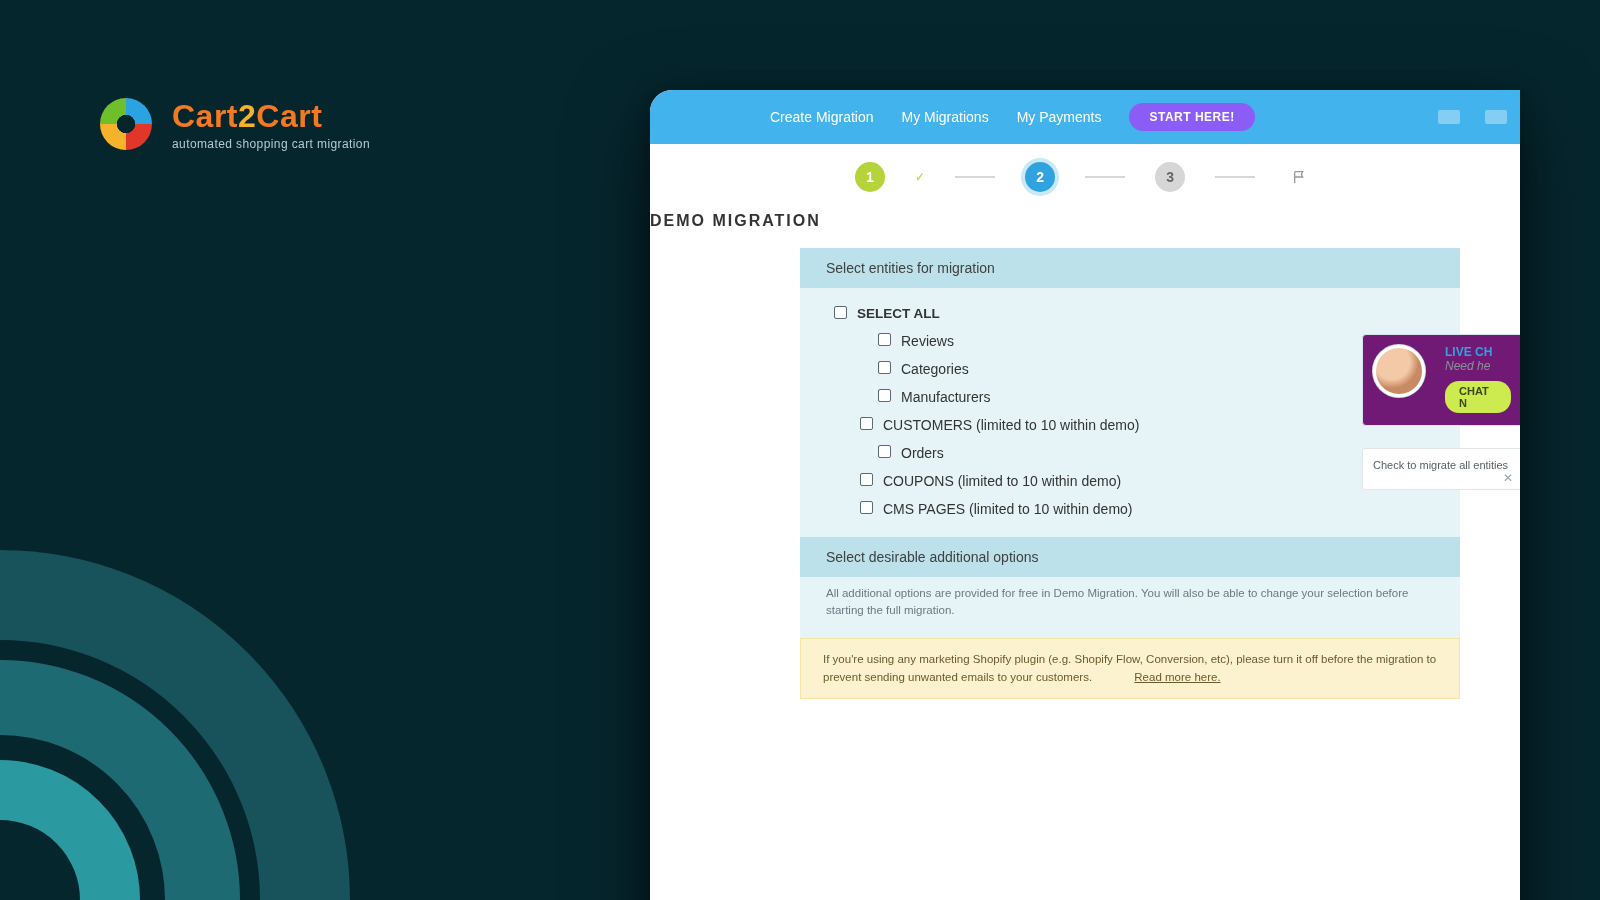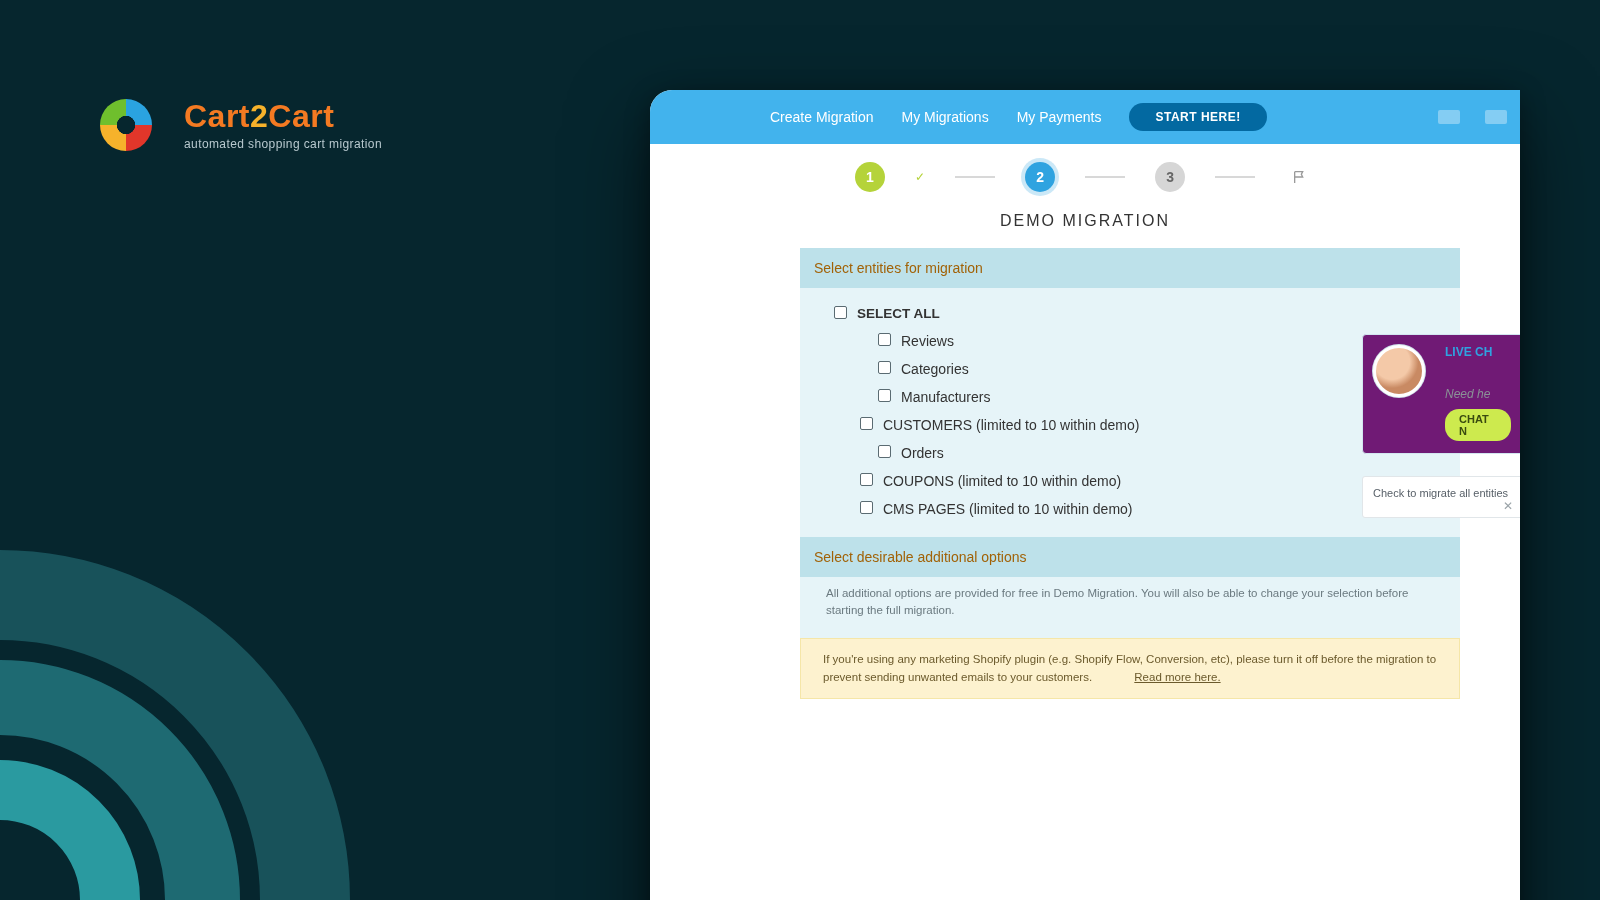--- a/index.html
+++ b/index.html
@@ -7,82 +7,82 @@
   body { background: #06262e; position: relative; }
 
   
   .arc { position: absolute; border-radius: 50%; border-style: solid; background: transparent; }
   .arc1 { width: 700px; height: 700px; left: -350px; bottom: -350px; border-width: 90px; border-color: #18525a; }
   .arc2 { width: 480px; height: 480px; left: -240px; bottom: -240px; border-width: 75px; border-color: #1e6a72; }
   .arc3 { width: 280px; height: 280px; left: -140px; bottom: -140px; border-width: 60px; border-color: #2a9aa0; }
 
   
   .left { position: absolute; left: 100px; top: 98px; width: 520px; }
-  .logo-line { display: flex; align-items: flex-end; gap: 32px; }
+  .logo-line { display: flex; align-items: flex-start; gap: 20px; }
   .logo-swirl { width: 52px; height: 52px; border-radius: 50%; background:
       radial-gradient(circle at 50% 50%, #062630 18%, transparent 19%),
       conic-gradient(#2aa3e0 0 90deg, #e1362a 90deg 180deg, #f6b22b 180deg 270deg, #6fbf2d 270deg 360deg);
       position: relative; }
   .logo-swirl::after { content:""; position:absolute; inset:6px; border-radius:50%; background:
       radial-gradient(circle at 50% 50%, #06262e 32%, transparent 33%); }
   .logo-text { display: flex; flex-direction: column; }
   .brand { font-weight: 700; font-size: 32px; letter-spacing: .5px; }
   .brand .c1 { color: #f47a22; }
   .brand .c2 { color: #f6b22b; }
   .brand .c3 { color: #f47a22; }
   .tagline { color: #b8c9cf; font-size: 12px; letter-spacing: .4px; margin-top: 2px; }
 
   .headline { margin-top: 40px; font-weight: 800; color: #fff; font-size: 66px; line-height: 1.08; letter-spacing: 1px; }
 
   
   .app { position: absolute; left: 650px; top: 90px; width: 870px; height: 880px; background: #fff; border-radius: 22px 0 0 22px; box-shadow: 0 30px 80px rgba(0,0,0,.55), 0 6px 24px rgba(0,0,0,.35); overflow: hidden; }
 
   .topbar { height: 54px; background: #42b3ed; display: flex; align-items: center; padding: 0 26px 0 120px; gap: 28px; color: #fff; font-size: 14px; position: relative; }
   .topbar a { color: #fff; text-decoration: none; cursor: pointer; }
-  .start-btn { background: #0369a1; border-radius: 18px; padding: 7px 26px; font-size: 12px; font-weight: 700; letter-spacing: .5px; cursor: pointer; }
+  .start-btn { background: #8b5cf6; border-radius: 18px; padding: 7px 20px; font-size: 12px; font-weight: 700; letter-spacing: .5px; cursor: pointer; }
   .top-right { position: absolute; right: 0; top: 0; height: 54px; width: 95px; display:flex; align-items:center; justify-content:space-around; opacity:.35; }
   .top-right span { display:block; width:22px; height:14px; background:#fff; border-radius:2px; }
 
   .app-body { padding: 14px 0 0 0; }
 
   .stepper { display: flex; align-items: center; justify-content: center; gap: 30px; padding: 4px 0 6px; }
   .step { width: 30px; height: 30px; border-radius: 50%; display:flex; align-items:center; justify-content:center; font-size: 14px; font-weight: 600; color:#fff; position:relative; }
   .step.s1 { background: #b5d33a; }
   .step.s2 { background: #2fa3e0; box-shadow: 0 0 0 4px rgba(47,163,224,.25); }
   .step.s3 { background: #d6d6d6; color:#666; }
   .step.flag { background:#fff; color:#9a9a9a; border: none; }
   .step.flag svg { width:16px; height:16px; stroke:#9a9a9a; fill:none; stroke-width:2; }
   .dash { width: 40px; height: 2px; background: #d8d8d8; }
   .check { font-size: 12px; color: #b5d33a; }
 
-  .page-title { text-align:center; font-size: 16px; letter-spacing: 2px; color:#333; font-weight:400; padding: 14px 0 18px; }
+  .page-title { text-align:left; font-size: 16px; letter-spacing: 2px; color:#333; font-weight:700; padding: 14px 0 18px; }
 
   .content { margin: 0 0 0 150px; width: 660px; }
 
-  .section-h { background: #bde1ea; color: #a16207; font-size: 14px; padding: 12px 14px; }
+  .section-h { background: #bde1ea; color: #404040; font-size: 14px; padding: 12px 26px; }
   .section-body { background: #e6f4f8; padding: 12px 8px 14px 8px; }
 
   .row { display:flex; align-items:flex-start; gap:10px; padding: 6px 0 6px 0; font-size: 14px; color:#333; }
   .row.l0 { padding-left: 26px; font-weight: 600; font-size: 13.5px; }
   .row.l1 { padding-left: 52px; }
   .row.l2 { padding-left: 70px; }
   .row .cb { width: 13px; height: 13px; border: 1.5px solid #5a6b72; border-radius: 2px; background:#fff; cursor:pointer; flex:0 0 auto; }
 
   .opts-note { background: #e6f4f8; color:#6b7a80; font-size: 11.5px; line-height: 1.45; padding: 8px 26px 20px; }
 
   .notice { background: #fdf2cf; border: 1px solid #f5e6a8; color:#6b5a2c; font-size: 11.5px; padding: 12px 22px; width: 660px; margin-left:150px; line-height:1.5; }
   .notice .readmore { text-decoration: underline; cursor:pointer;margin-left:39px; }
 
   
   .side { position:absolute; right:-2px; top:244px; width:160px; }
   .chat-card { background:#701a75; border:1px solid #d3e6f0; border-radius:4px 0 0 4px; padding:10px 10px 12px 10px; display:flex; gap:20px; align-items:flex-start; }
   .avatar { width:52px; height:52px; border-radius:50%; background: radial-gradient(circle at 35% 30%, #f4c9a8 0 40%, #c98a63 60%), #5a3b2e; flex:0 0 auto; border:3px solid #fff; box-shadow:0 0 0 1px #cfe1ea; }
   .chat-txt { font-size:12px; }
   .chat-title { color:#2fa3e0; font-weight:700; }
-  .chat-sub { color:#8a9296; font-style:italic;margin-top:28px; }
+  .chat-sub { color:#8a9296; font-style:italic; }
   .chat-btn { margin-top:8px; background:#cdea4e; border-radius:14px; padding:4px 14px; font-size:11px; font-weight:700; color:#3a4a10; cursor:pointer; display:inline-block; }
   .hint-card { margin-top:22px; background:#fff; border:1px solid #e1e6e9; border-radius:3px 0 0 3px; padding:10px 6px 18px 10px; font-size:11px; color:#586068; position:relative; }
   .hint-close { position:absolute; right:8px; bottom:4px; font-size:12px; color:#9aa3a8; cursor:pointer; }
 
 </style>
 </head>
 <body>
 
 <div class="arc arc1"></div>
 <div class="arc arc2"></div>

